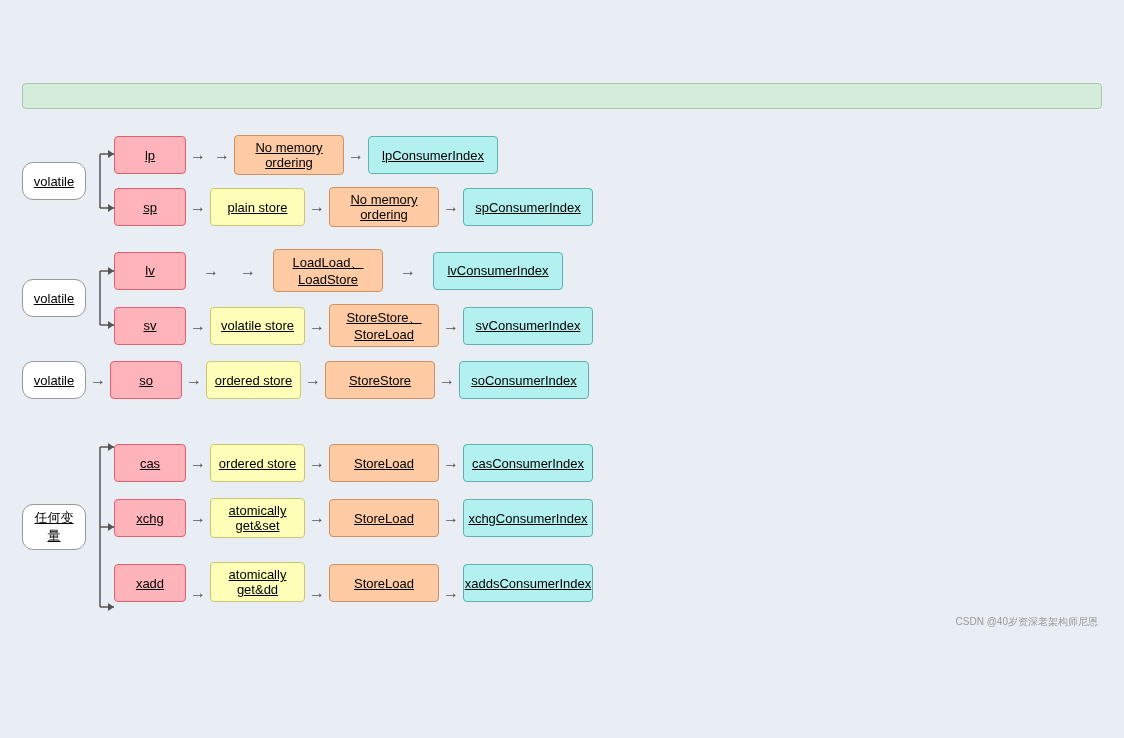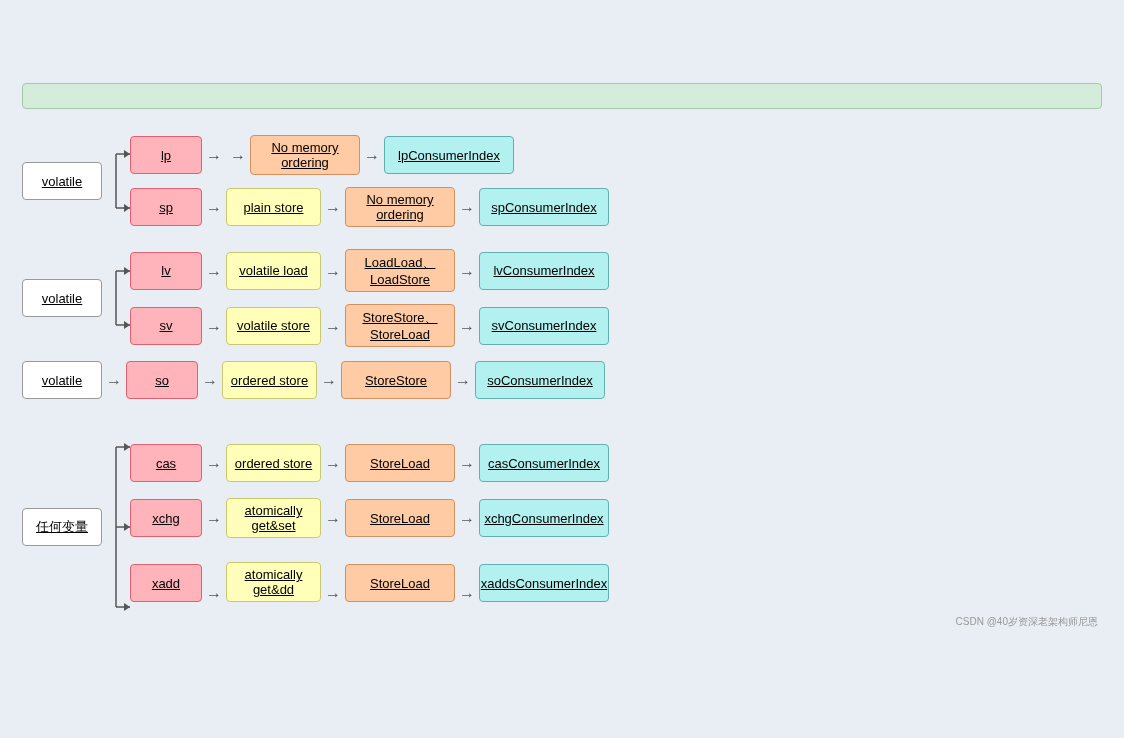--- a/index.html
+++ b/index.html
@@ -41,22 +41,23 @@
       border-radius: 4px;
       border: 1.5px solid #888;
       font-size: 13px;
       padding: 4px 6px;
       white-space: pre-line;
       text-decoration: underline;
     }
     .node-volatile {
       background: #fff;
       border-color: #999;
-      width: 80px;
-      min-height: 38px;
+      width: 64px;
+      min-height: 38px;
+      border-radius: 11px;
     }
     .node-pink {
       background: #ffb3ba;
       border-color: #e06070;
       width: 72px;
       min-height: 38px;
     }
     .node-yellow {
       background: #ffffba;
       border-color: #c8c870;
@@ -138,24 +139,23 @@
         <div style="display: flex; align-items: center;">
           <div class="node node-volatile">volatile</div>
           <svg width="28" height="108" style="display: block;">
             <line x1="14" y1="27" x2="14" y2="81" stroke="#555" stroke-width="1.5"></line>
             <line x1="14" y1="27" x2="28" y2="27" stroke="#555" stroke-width="1.5"></line>
             <polygon points="22,23 28,27 22,31" fill="#555"></polygon>
             <line x1="14" y1="81" x2="28" y2="81" stroke="#555" stroke-width="1.5"></line>
             <polygon points="22,77 28,81 22,85" fill="#555"></polygon>
           </svg>
           <div style="display: flex; flex-direction: column;">
-            <div style="display: flex; align-items: center; margin: 6px 0px;">
+            <div style="display: flex; align-items: center; margin: 6px 0px; gap: 13px;">
               <div class="node node-pink">lv</div>
               <div class="arrow">→</div>
-              <div class="node node-yellow">volatile load</div>
               <div class="arrow">→</div>
               <div class="node node-orange-pink">LoadLoad、
 LoadStore</div>
               <div class="arrow">→</div>
               <div class="node node-cyan">lvConsumerIndex</div>
             </div>
             <div style="display: flex; align-items: center; margin: 6px 0px;">
               <div class="node node-pink">sv</div>
               <div class="arrow">→</div>
               <div class="node node-yellow">volatile store</div>

